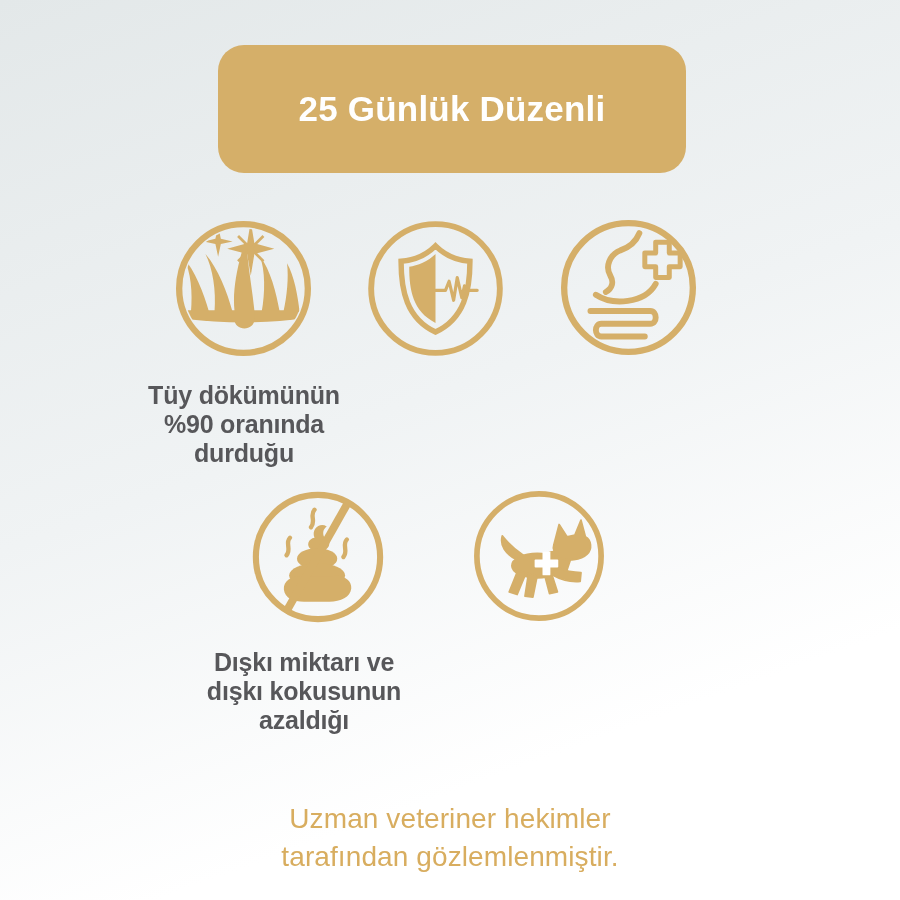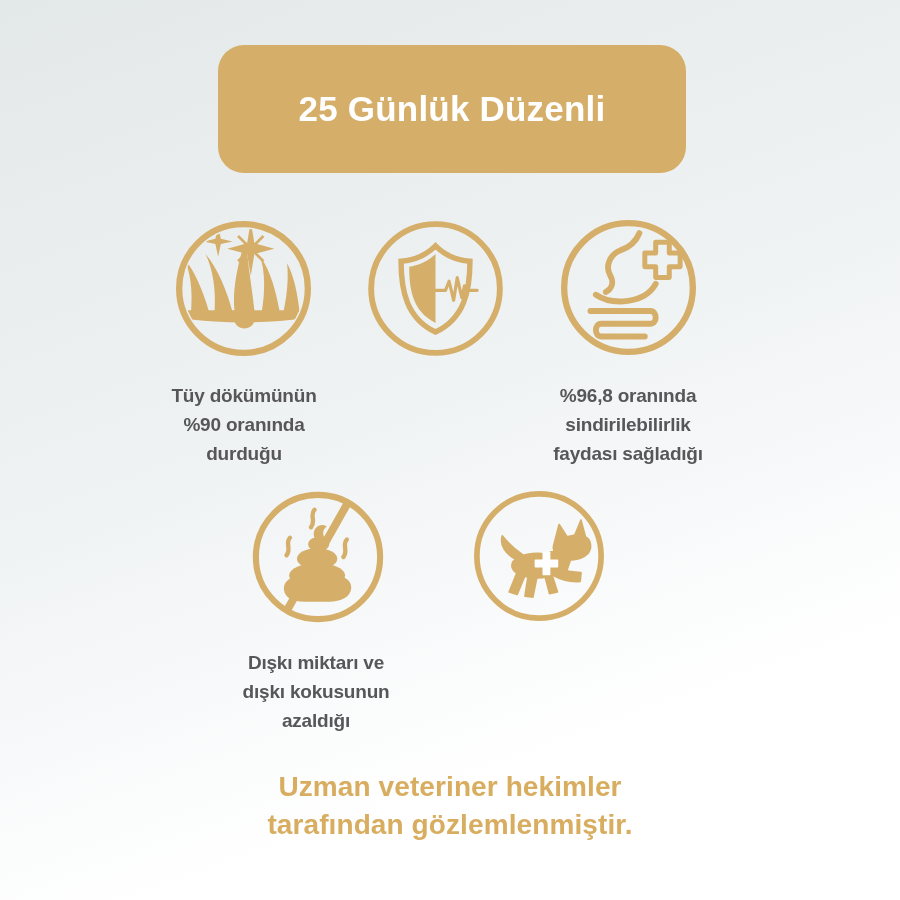--- a/index.html
+++ b/index.html
@@ -25,38 +25,38 @@
     background:var(--gold);border-radius:26px;
     display:flex;flex-direction:row;align-items:center;justify-content:center;
     color:var(--header-text);font-weight:bold;font-size:35px;line-height:46px;
     letter-spacing:0.2px;text-align:center;
   }
   .benefit-icon{position:absolute;color:var(--gold);}
   .benefit-icon svg{display:block;width:100%;height:100%;}
   .caption{
     position:absolute;
     color:var(--caption-gray);
-    font-weight:bold;font-size:19px;line-height:29px;
+    font-weight:bold;font-size:25px;line-height:29px;
     letter-spacing:-0.2px;
     text-align:center;white-space:pre-line;
   }
   .i1{left:171px;top:216px;width:145px;height:145px;}
   .i2{left:363px;top:216px;width:145px;height:145px;}
   .i3{left:556px;top:215px;width:145px;height:145px;}
   .i4{left:248px;top:487px;width:140px;height:140px;}
   .i5{left:469px;top:486px;width:140px;height:140px;}
   .c1{left:133px;top:381px;width:222px;}
   .c2{left:326px;top:381px;width:220px;}
   .c3{left:496px;top:381px;width:264px;}
-  .c4{left:184px;top:648px;width:264px;}
+  .c4{left:172px;top:648px;width:264px;}
   .c5{left:410px;top:648px;width:264px;}
   .footer-note{
-    position:absolute;left:150px;top:768px;width:600px;
+    position:absolute;left:150px;top:800px;width:600px;
     color:var(--footer-gold);
-    font-weight:bold;font-size:28px;line-height:38px;
+    font-weight:normal;font-size:28px;line-height:38px;
     text-align:center;white-space:pre-line;letter-spacing:0.1px;
   }
 </style>
 </head>
 <body>
 
 <div class="stage">
 
   <div class="header-pill">
     <span>25 Günlük Düzenli</span>
@@ -141,23 +141,20 @@
       <g fill="var(--white,#ffffff)">
         <rect x="84" y="75" width="9" height="27" rx="1"></rect>
         <rect x="75" y="84" width="27" height="9" rx="1"></rect>
       </g>
     </svg>
   </div>
 
   <div class="caption c1">Tüy dökümünün
 %90 oranında
 durduğu</div>
-  <div class="caption c3">%96,8 oranında
-sindirilebilirlik
-faydası sağladığı</div>
   <div class="caption c4">Dışkı miktarı ve
 dışkı kokusunun
 azaldığı</div>
 
   <div class="footer-note">Uzman veteriner hekimler
 tarafından gözlemlenmiştir.</div>
 
 </div>
 
 </body></html>

